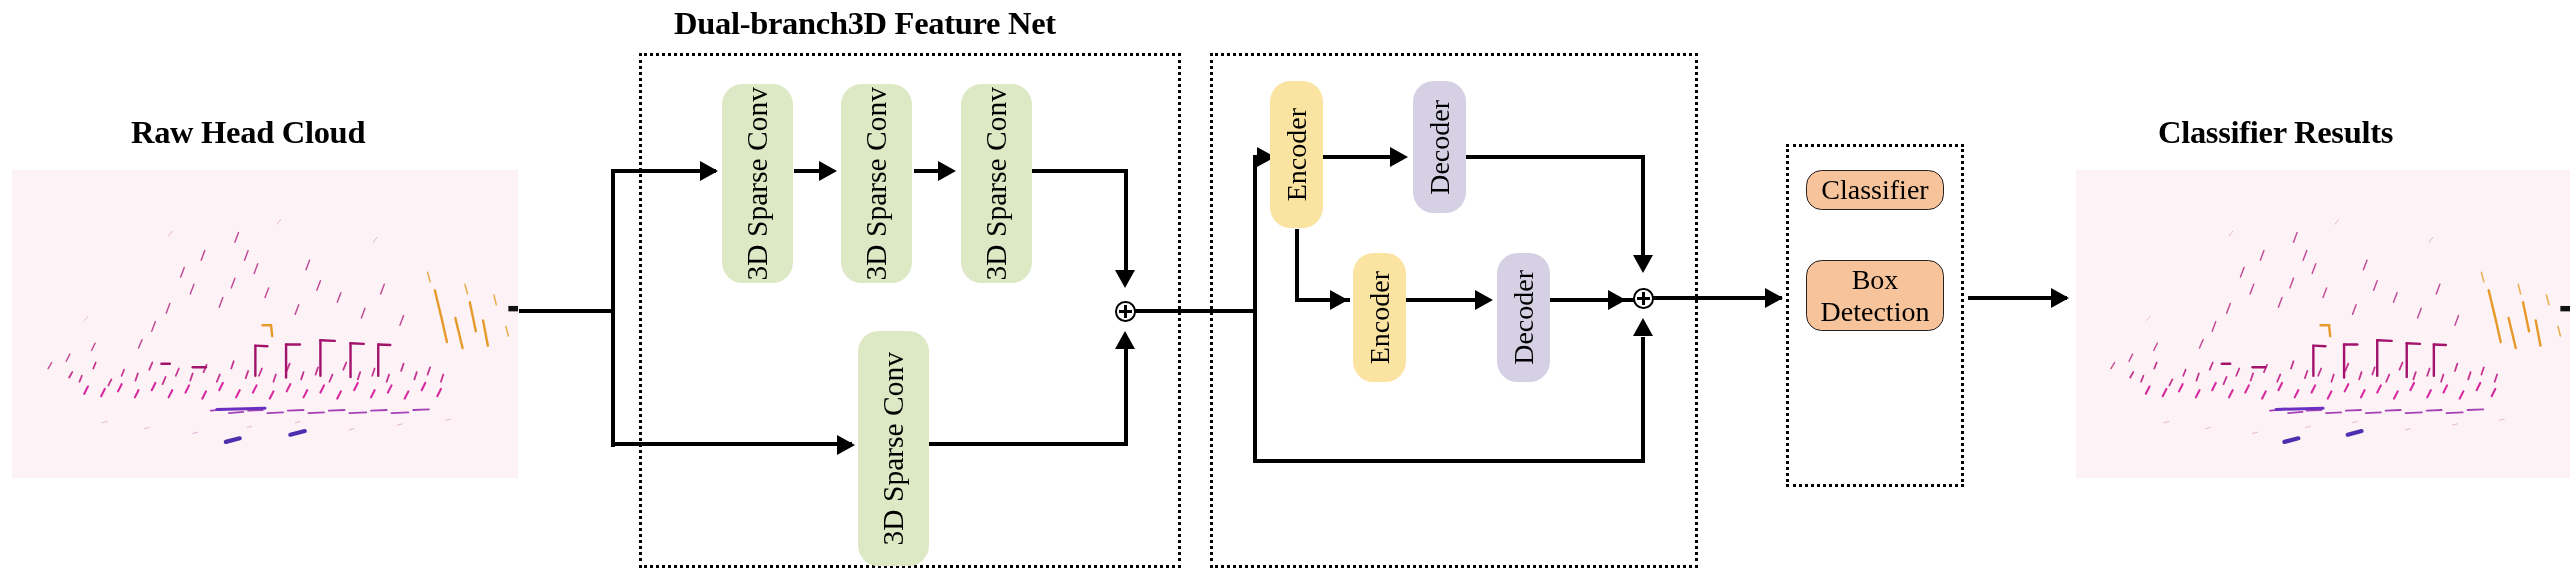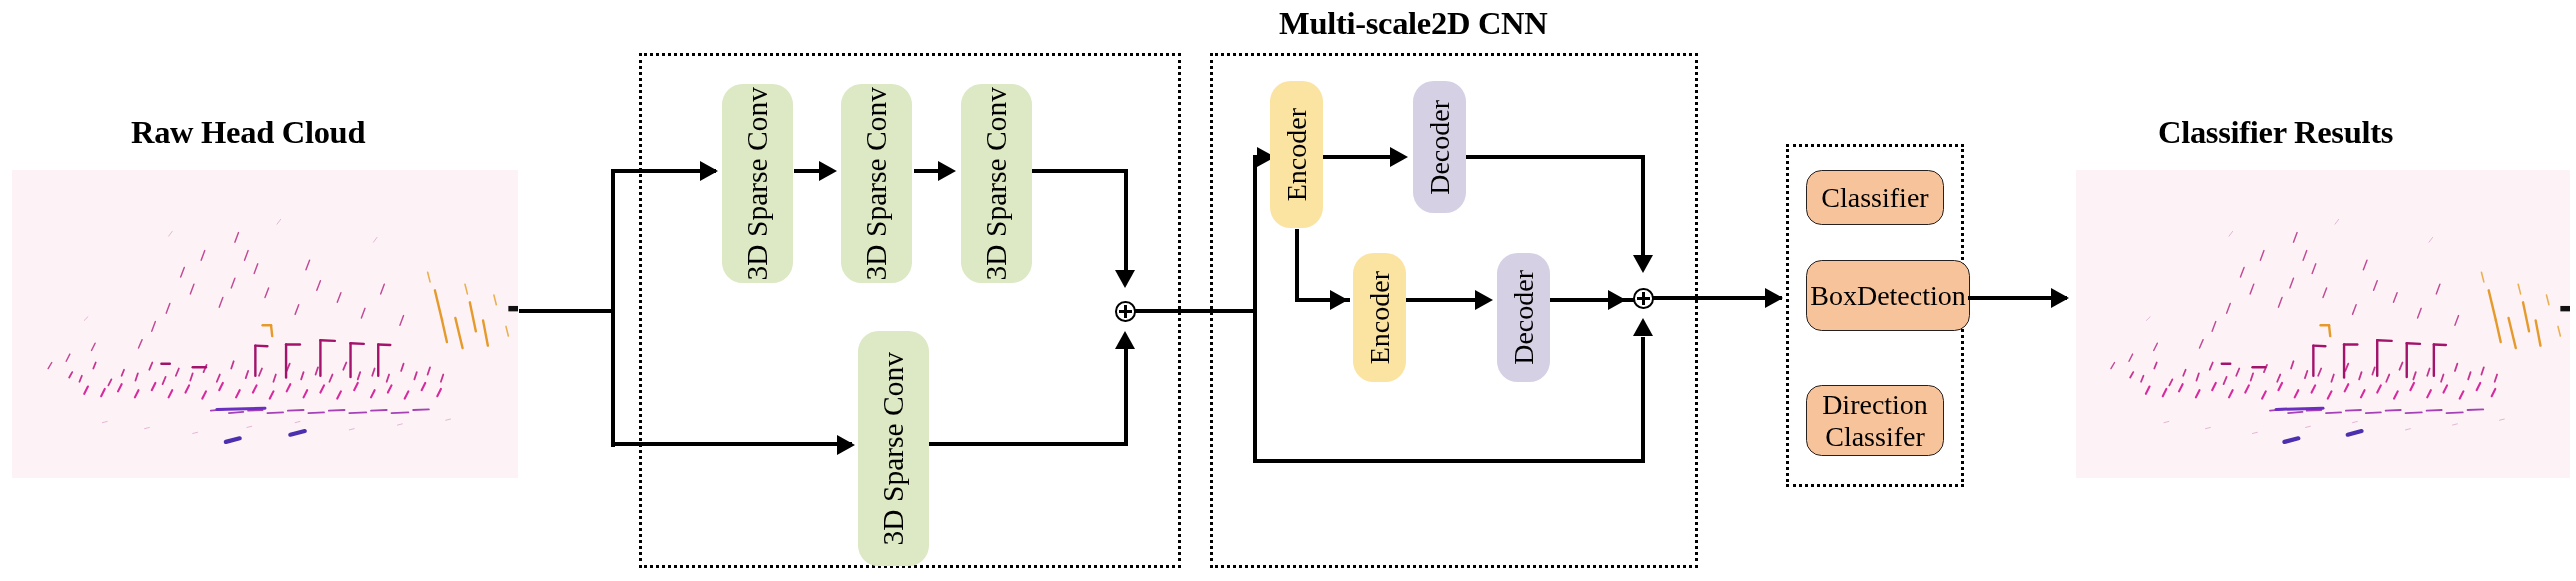--- a/index.html
+++ b/index.html
@@ -81,22 +81,22 @@
   .plusnode:before{left:1.8px;right:1.8px;top:7.2px;height:2.4px;}
   .plusnode:after{top:1.8px;bottom:1.8px;left:7.2px;width:2.4px;}
 </style>
 </head>
 <body>
 
 <div class="stage">
 
   <div class="caption" style="left:131px;top:114px;font-size:32.5px;">Raw Head Cloud</div>
 
-
-  <div class="caption" style="left:1279px;top:4.8px;font-size:32.5px;">Multi-scale2D CNN</div>
+  <div class="caption" style="left:674px;top:4.8px;font-size:32.5px;">Dual-branch3D Feature Net</div>
+
 
 
   <div class="caption" style="left:2158px;top:114px;font-size:32.5px;">Classifier Results</div>
 
   <div class="dashgroup" style="left:639px;top:53px;width:542px;height:515px;"></div>
 
   <div class="dashgroup" style="left:1210px;top:53px;width:488px;height:515px;"></div>
 
   <div class="dashgroup" style="left:1786px;top:144px;width:178px;height:343px;"></div>
 
@@ -338,33 +338,29 @@
 
   <div class="hline" style="left:1253px;top:459px;width:392px;"></div>
   <div class="vline" style="left:1641px;top:337px;height:125px;"></div>
   <div class="arrowU" style="left:1633px;top:318px;"></div>
 
   <div class="plusnode" style="left:1633px;top:288px;"></div>
 
   <div class="hline" style="left:1653px;top:296px;width:129px;"></div>
   <div class="arrowR" style="left:1765px;top:288px;"></div>
 
-  <div class="node orange" style="left:1806px;top:170px;width:138px;height:55px;">
+  <div class="node orange" style="left:1806px;top:170px;width:138px;height:40px;">
     <span style="font-size:28px;">Classifier</span>
   </div>
 
-  <div class="node orange" style="left:1806px;top:260px;width:164px;height:71px;flex-direction:row;">
+  <div class="node orange" style="left:1806px;top:260px;width:138px;height:71px;flex-direction:column;">
     <span style="font-size:28px;">Box</span>
     <span style="font-size:28px;">Detection</span>
   </div>
 
-  <div class="node orange" style="left:1806px;top:385px;width:138px;height:71px;flex-direction:column;">
-    <span style="font-size:28px;">Direction</span>
-    <span style="font-size:28px;">Classifer</span>
-  </div>
 
   <div class="hline" style="left:1968px;top:296px;width:99px;"></div>
   <div class="arrowR" style="left:2051px;top:288px;"></div>
 
   <div class="pc" style="left:2076px;top:170px;width:494px;height:308px;">
     <svg viewBox="0 0 820 512" preserveAspectRatio="none" aria-hidden="true">
       <g stroke-linecap="round">
         <g stroke="#c0268a" stroke-width="3" opacity="0.92">
           <path d="M90 345 L95 336"></path>
             <path d="M108 352 L112 342"></path>

